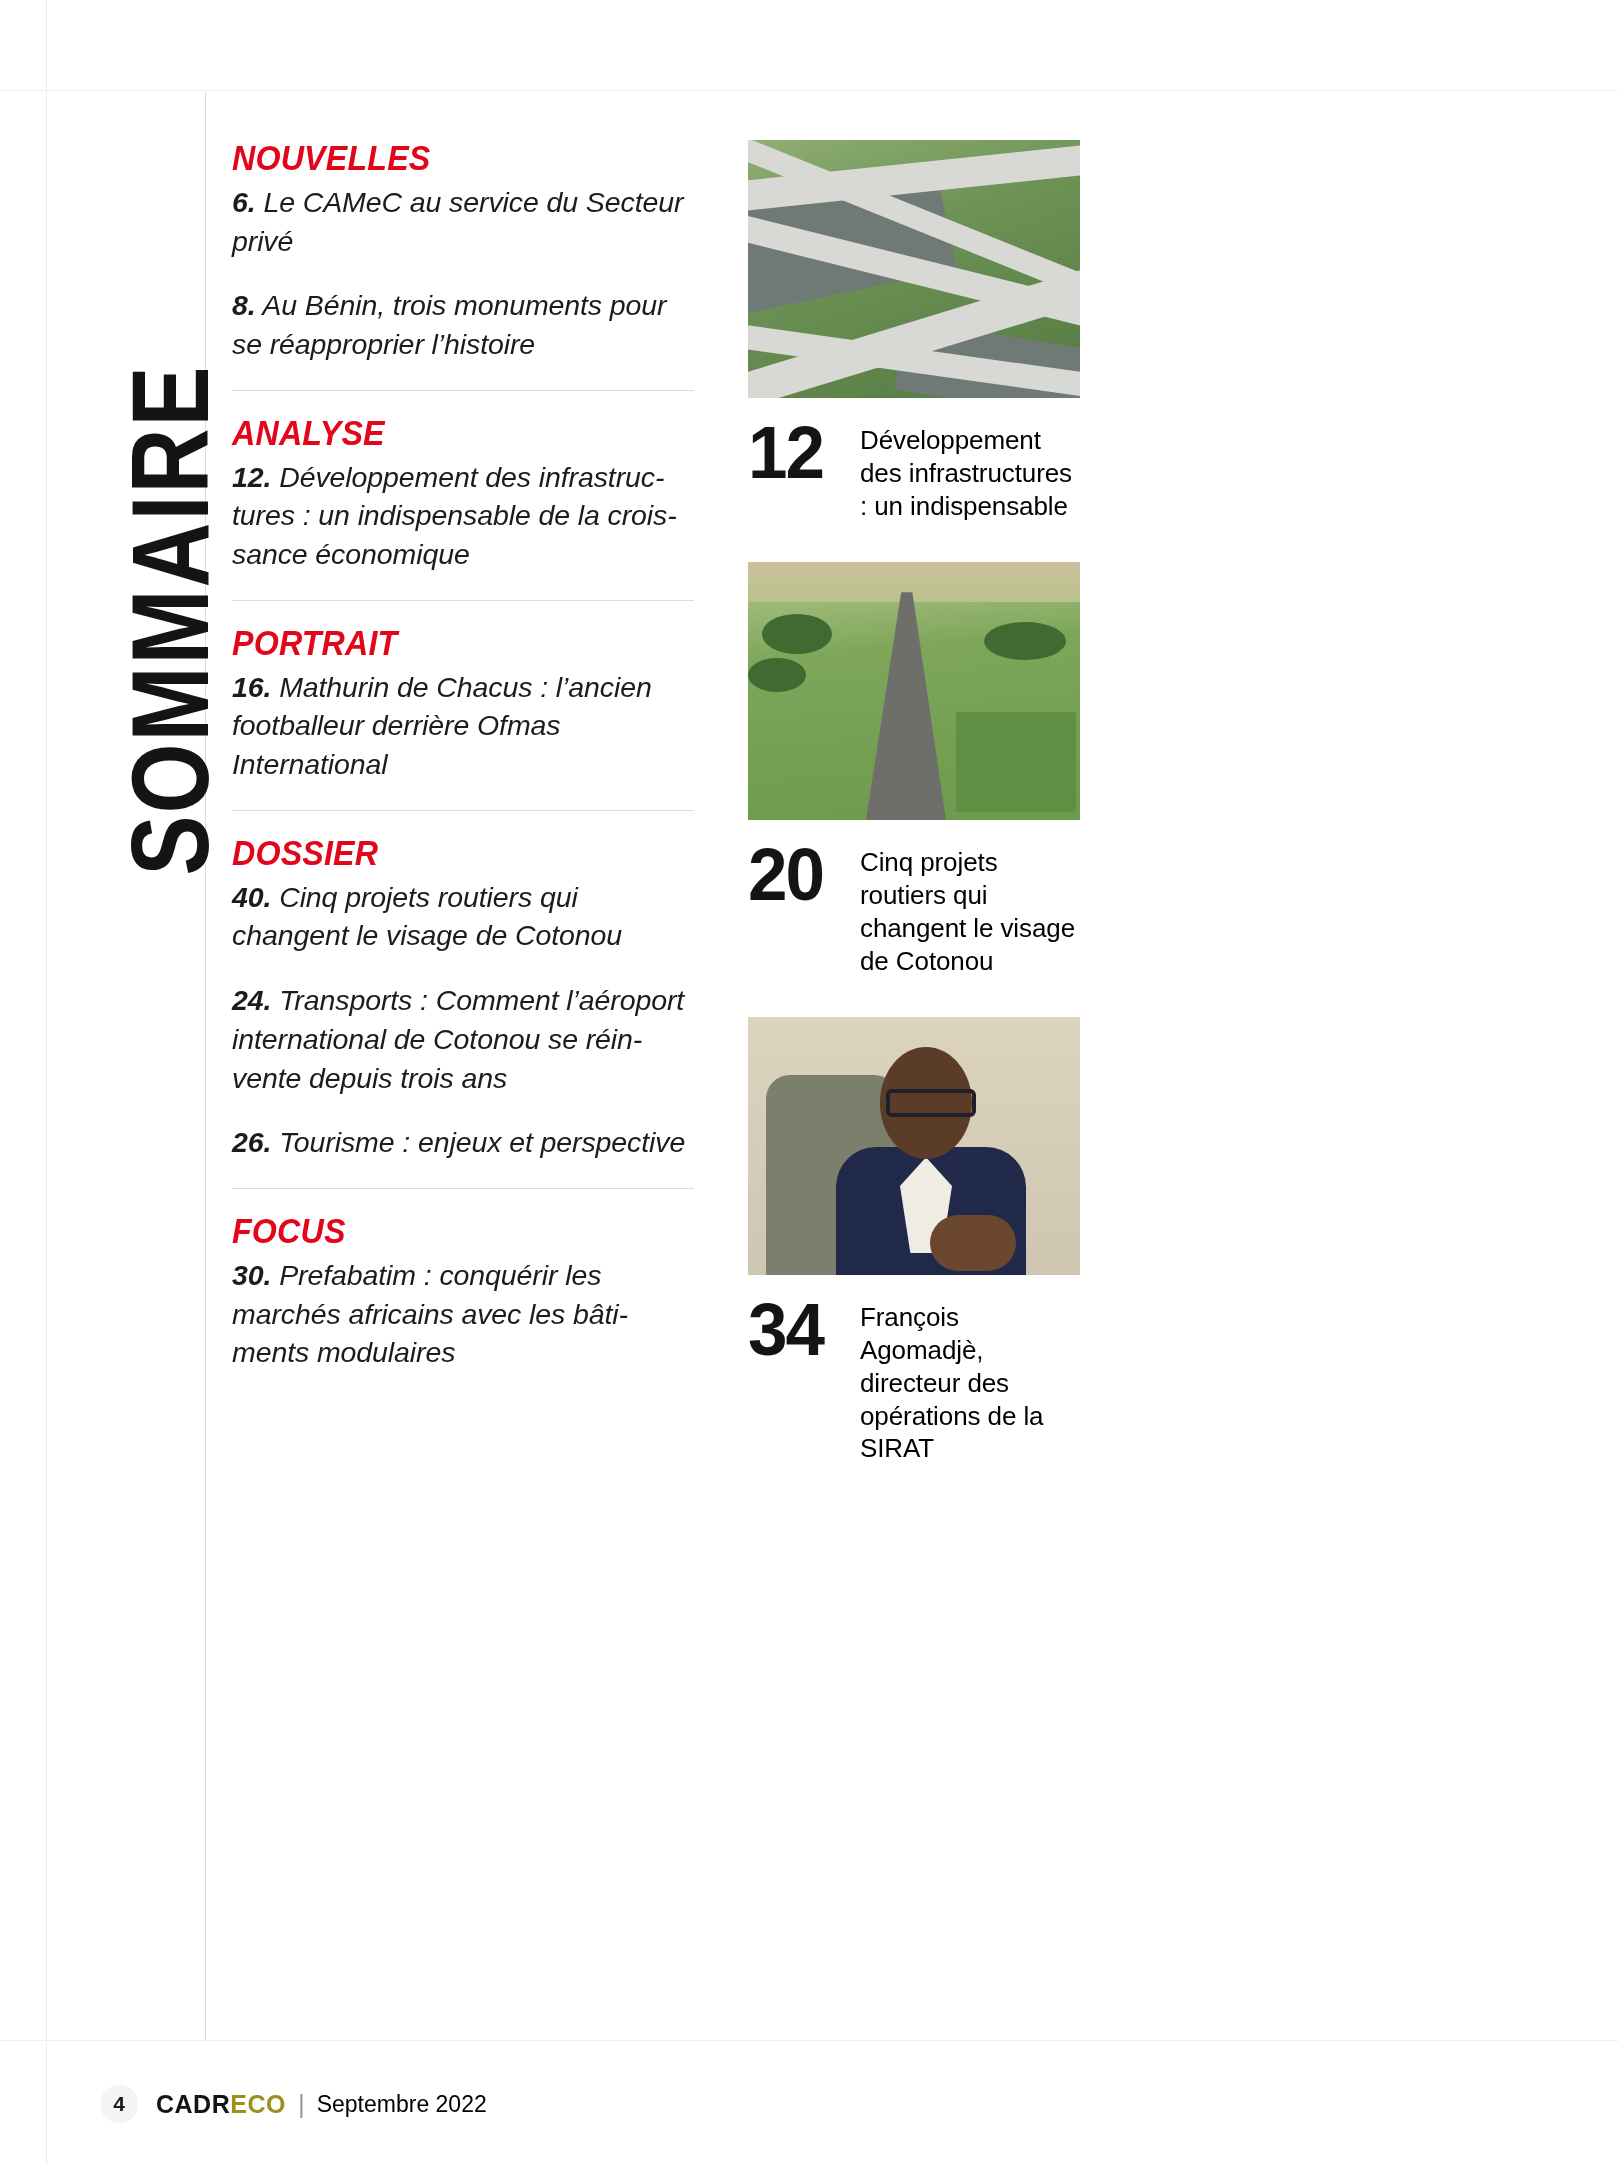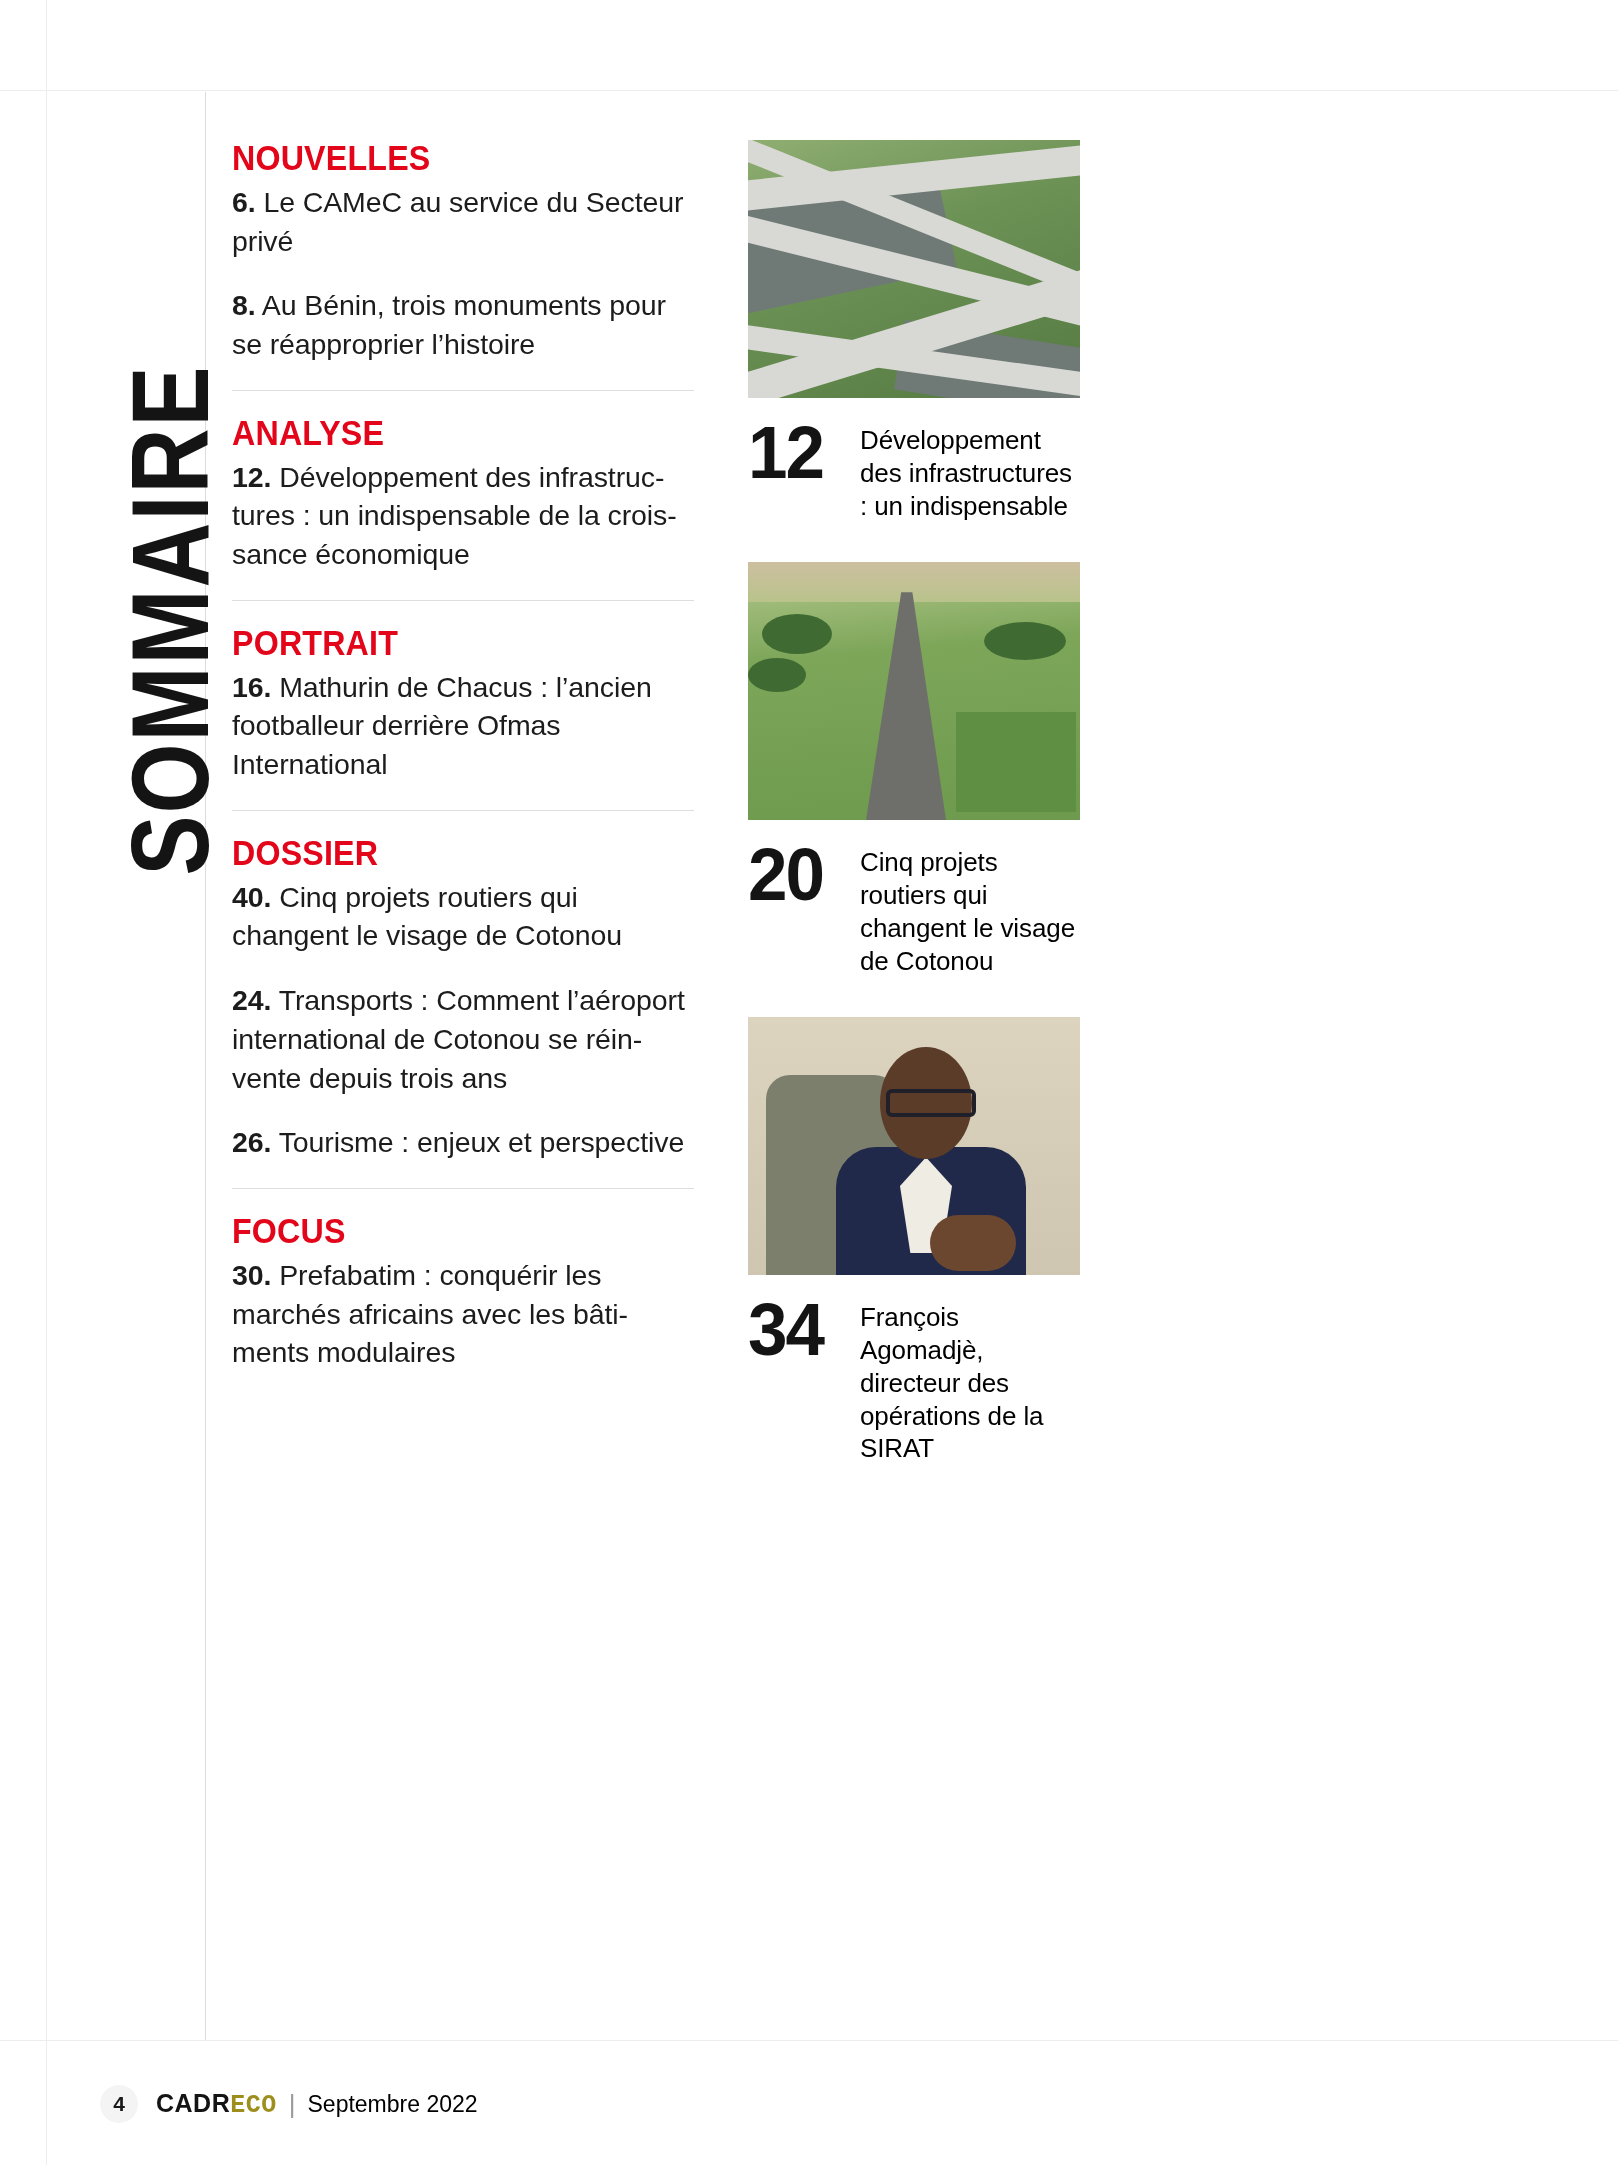--- a/index.html
+++ b/index.html
@@ -46,21 +46,21 @@
     font-family:"Liberation Sans", sans-serif;
     transform:scaleY(1.22);
   }
 
   
   .toc-col{
     position:absolute;
     left:232px;top:140px;
     width:462px;
   }
-  .section{margin:0 0 0 0;}
+  .section{margin:0 0 0 0;font-style:italic;}
   .section-head{
     color:#e3061a;
     font-weight:bold;
     font-size:35px;
     letter-spacing:0.2px;
     line-height:1.05;
     margin:0 0 6px 0;
     transform:scaleX(0.92);
     transform-origin:left center;
     font-family:"Liberation Sans", sans-serif;
@@ -119,21 +119,21 @@
   }
   .pagenum-circle{
     width:38px;height:38px;border-radius:50%;
     background:#f4f4f4;
     display:flex;align-items:center;justify-content:center;
     font-weight:bold;font-size:21px;color:#1a1a1a;
     margin-right:18px;
   }
   .brand{font-weight:bold;font-size:25px;letter-spacing:0.5px;}
   .brand .b-dark{color:#141414;}
-  .brand .b-gold{color:#9d8f1e;font-family:Liberation Mono, monospace;}
+  .brand .b-gold{color:#9d8f1e;}
   .foot-sep{color:#9a9a9a;margin:0 12px;font-weight:300;font-size:26px;}
   .foot-date{color:#000000;font-size:23px;}
 
   
   .ph-highway{background:linear-gradient(160deg,#8fae72 0%,#6d9256 40%,#557a42 100%);}
   .ph-highway .band{position:absolute;background:#d8d9d4;}
   .ph-highway .b1{left:-40px;top:22px;width:430px;height:30px;transform:rotate(-6deg);}
   .ph-highway .b2{left:-60px;top:120px;width:470px;height:26px;transform:rotate(14deg);}
   .ph-highway .b3{left:-50px;top:176px;width:470px;height:34px;transform:rotate(-17deg);}
   .ph-highway .b4{left:-30px;top:72px;width:420px;height:22px;transform:rotate(22deg);}

